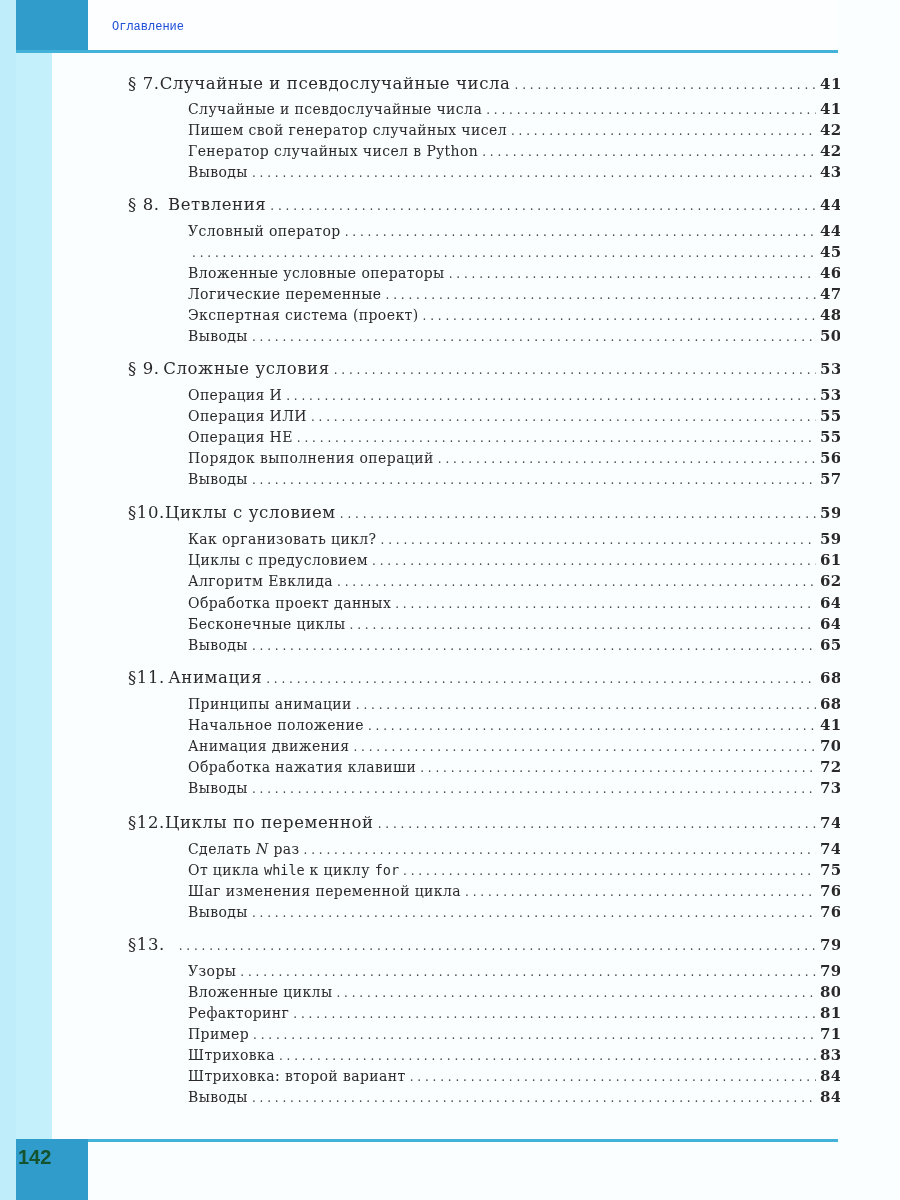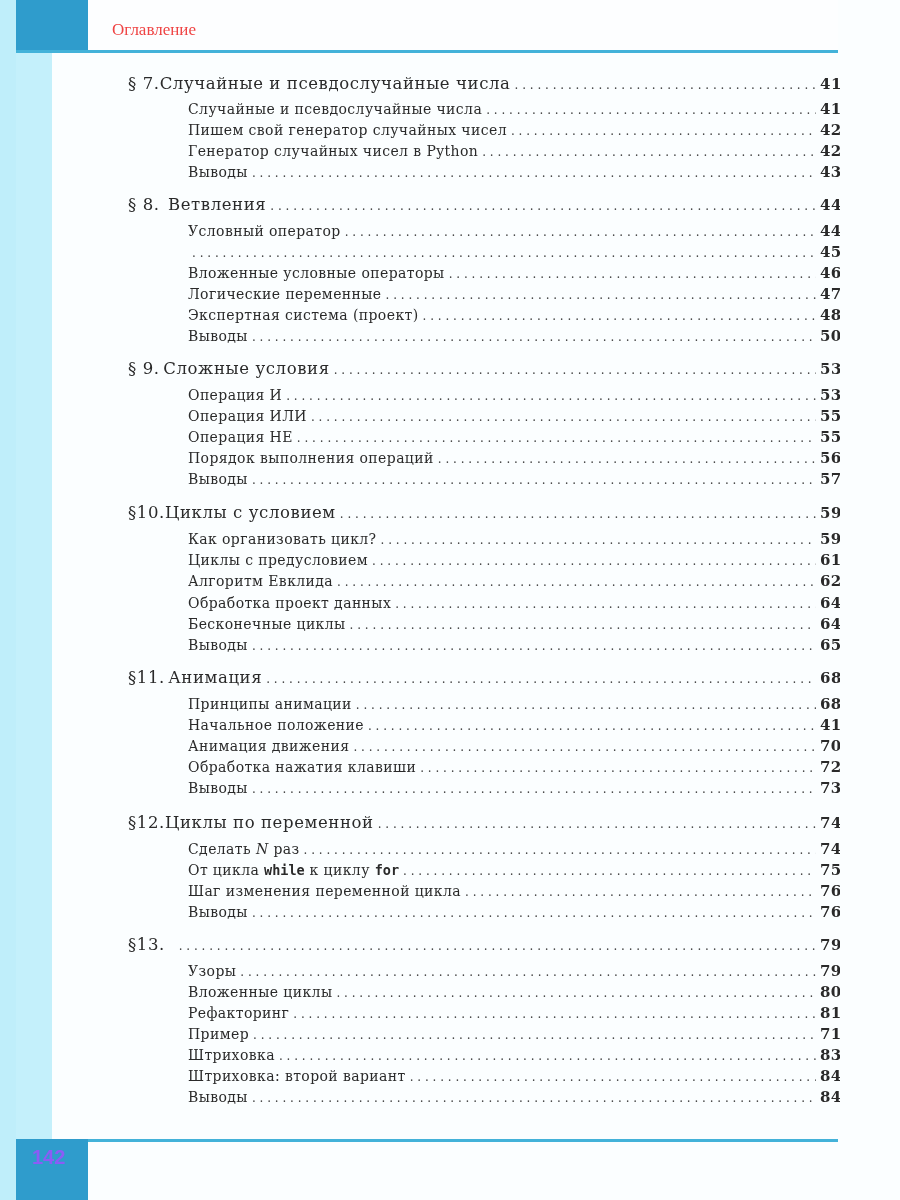--- a/index.html
+++ b/index.html
@@ -20,50 +20,50 @@
     .header-block {
       position:absolute; left:16px; top:0; width:72px; height:50px;
       background:#2f9ccc;
     }
     .header-band {
       position:absolute; left:88px; top:0; width:750px; height:50px;
       background:#fdfeff;
     }
     .header-title {
       position:absolute; left:112px; top:20px;
-      font-family:Liberation Serif, serif;
-      font-size:17px; color:#ef4444;
+      font-family:Liberation Mono, monospace;
+      font-size:12px; color:#1d4ed8;
     }
     .header-rule {
       position:absolute; left:16px; top:50px; width:822px; height:3px;
       background:#43b2d9;
     }
     .footer-rule {
       position:absolute; left:16px; top:1139px; width:822px; height:3px;
       background:#43b2d9;
     }
     .footer-block {
       position:absolute; left:16px; top:1139px; width:72px; height:61px;
       background:#2f9ccc;
     }
     .page-number {
-      position:absolute; left:32px; top:1146px;
+      position:absolute; left:18px; top:1146px;
       font-family:"Liberation Sans", sans-serif;
-      font-weight:bold; font-size:20px; color:#8b5cf6;
+      font-weight:bold; font-size:20px; color:#14532d;
     }
     .toc { position:absolute; left:0; top:0; width:900px; }
     .row {
       position:absolute; display:flex; align-items:baseline;
       white-space:nowrap; overflow:hidden;
     }
     .row.chapter { left:128px; width:712px; font-size:16.5px; letter-spacing:0.6px; }
     .row.sub { left:188px; width:652px; font-size:14px; letter-spacing:0.4px; }
     .row .num { display:inline-block; width:60px; }
     .row .title { flex:0 0 auto; }
-    .row .title code { font-family:"DejaVu Sans Mono", monospace; font-weight:bold; font-size:13.5px; letter-spacing:0; }
+    .row .title code { font-family:"DejaVu Sans Mono", monospace; font-weight:normal; font-size:13.5px; letter-spacing:0; }
     .row .title i { font-style:italic; }
     .row .dots {
       flex:1 1 auto; overflow:hidden; margin:0 4px;
       color:#444; letter-spacing:4.1px; font-size:12px;
     }
     .row .dots::before {
       content:". . . . . . . . . . . . . . . . . . . . . . . . . . . . . . . . . . . . . . . . . . . . . . . . . . . . . . . . . . . . . . . . . . . . . . . . . . . . . . . . . . . . . . . . . . . . . . . . . . . . . . . . . . . .";
       letter-spacing:0;
     }
     .row .page { flex:0 0 auto; font-weight:bold; font-size:15px; width:20px; text-align:right; }

